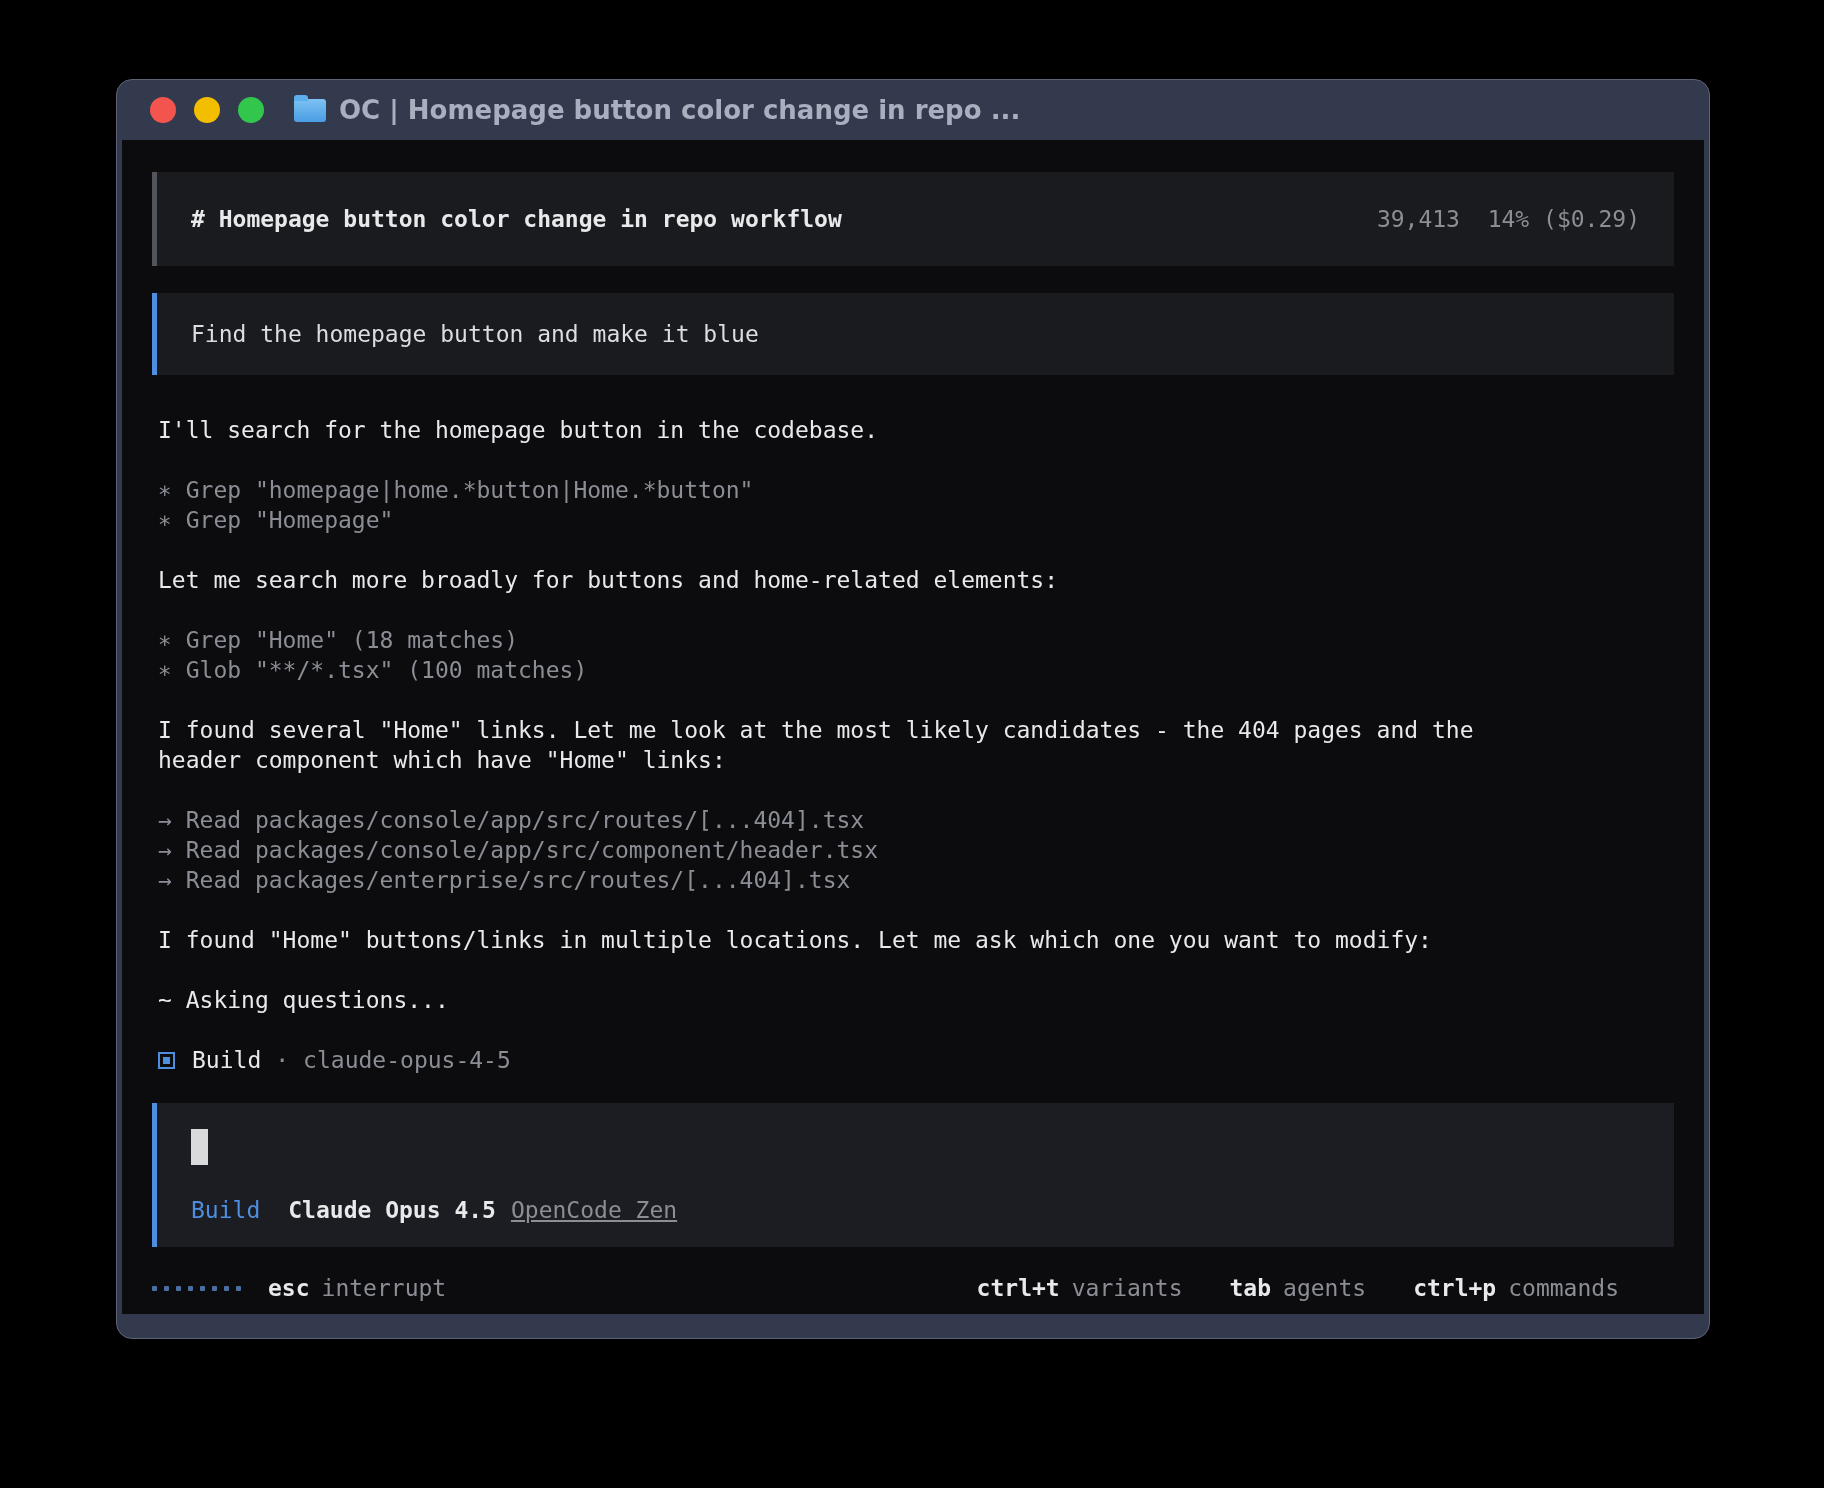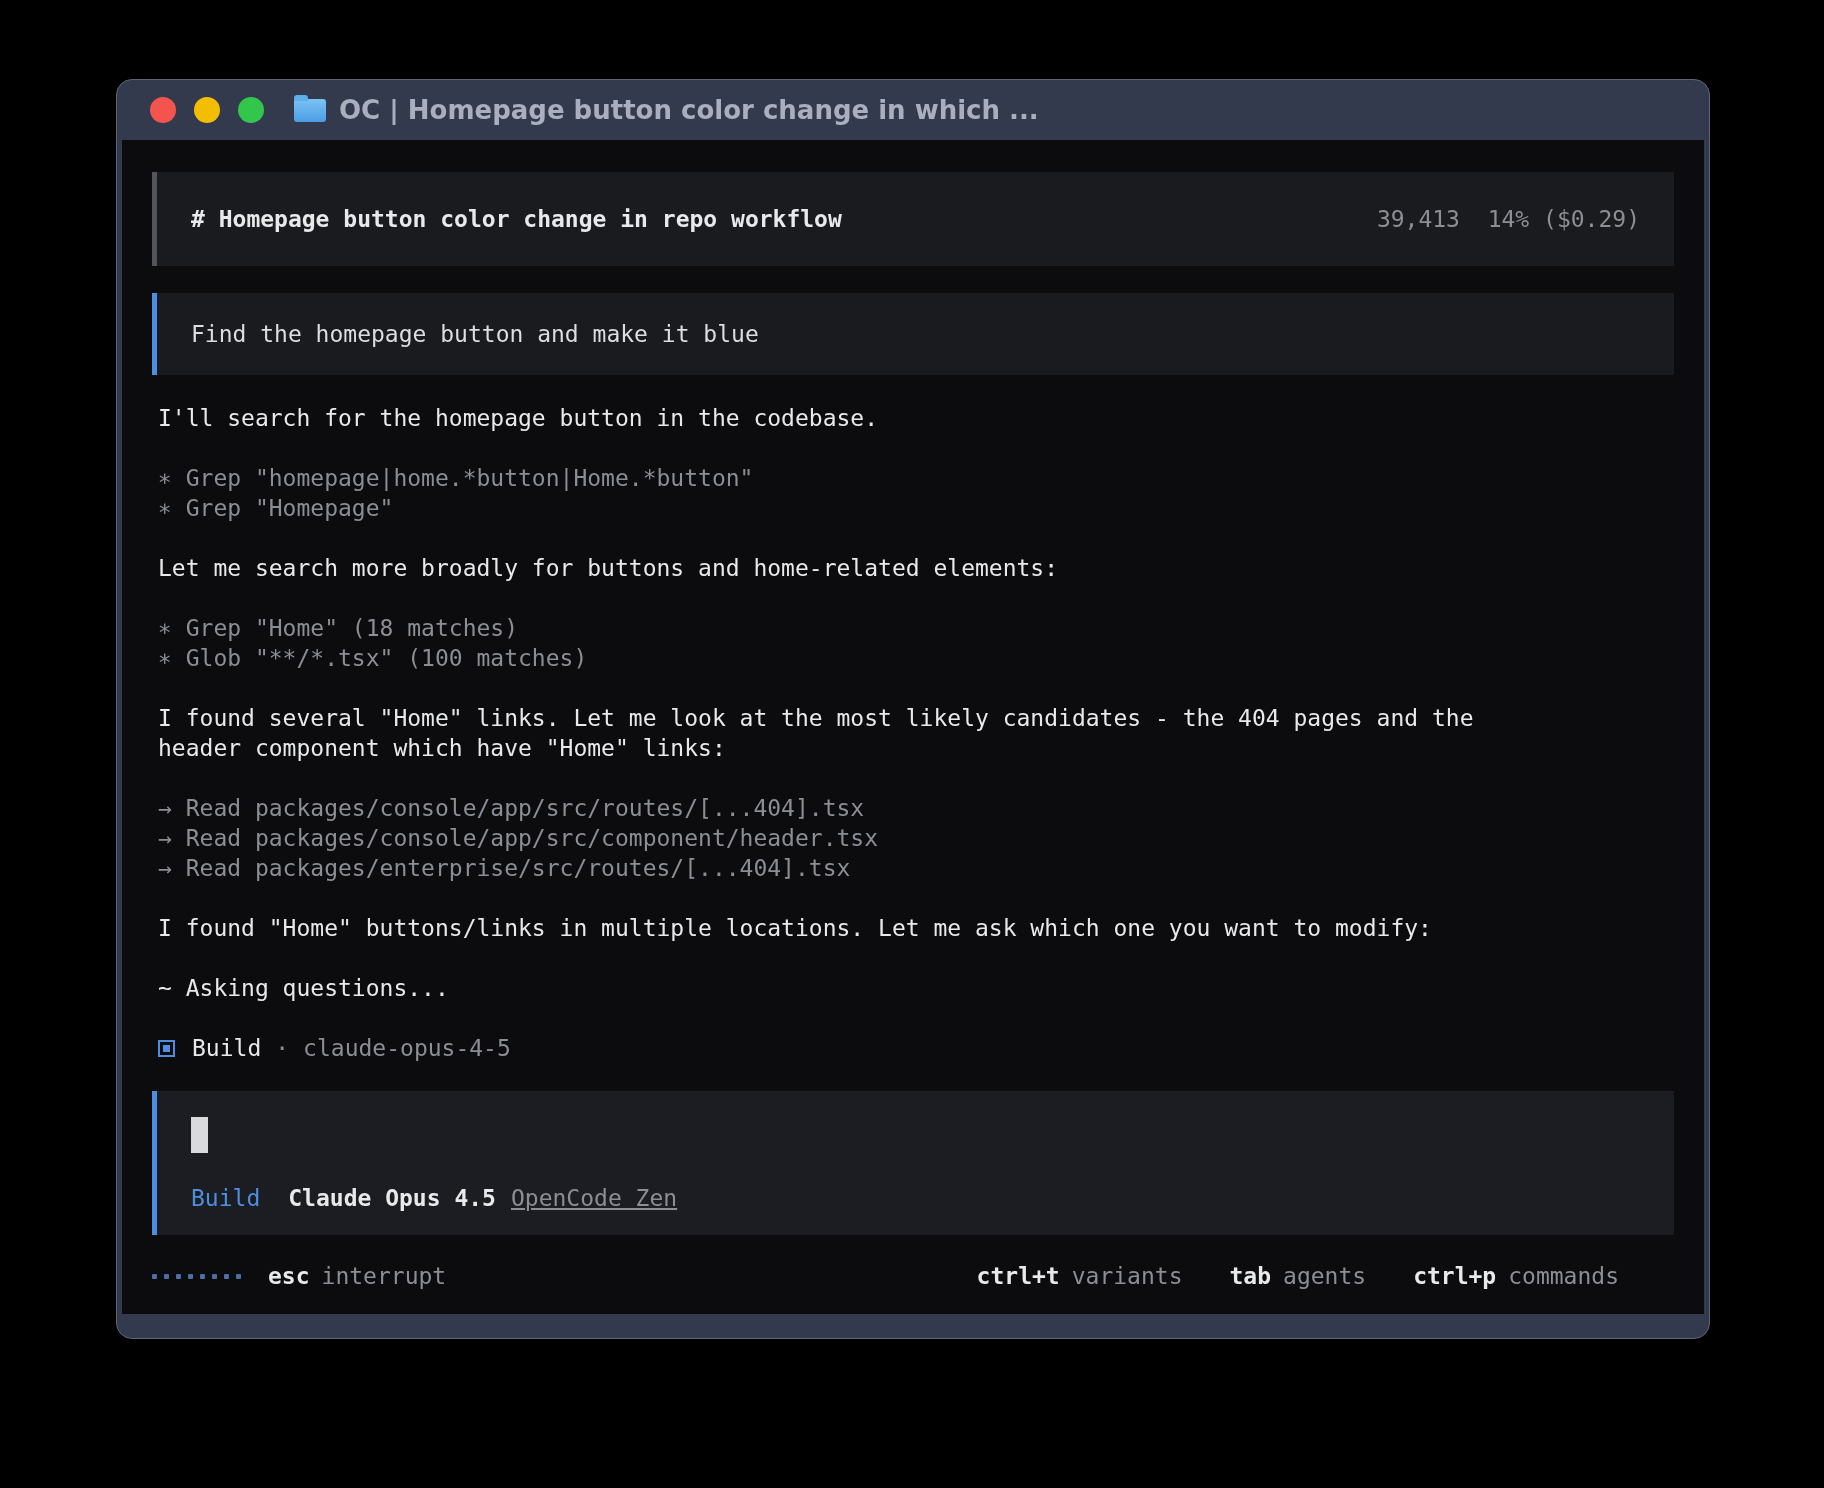--- a/index.html
+++ b/index.html
@@ -67,21 +67,21 @@
   .session-header .title{font-weight:bold;}
   .session-header .stats{color:var(--muted);white-space:pre;}
   .user-quote{
     flex:0 0 auto;
     margin-top:27px;
     border-left:5px solid var(--accent);
     background:var(--block);
     padding:26px 34px;
     color:#dcdde0;
   }
-  .transcript{flex:0 0 auto;margin-top:28px;padding:0 6px;}
+  .transcript{flex:0 0 auto;margin-top:40px;padding:0 6px;}
   .para{white-space:pre-wrap;margin-bottom:30px;}
   .para.tool{color:var(--muted);}
   .agent-badge{
     flex:0 0 auto;display:flex;align-items:center;padding:0 6px;height:30px;
   }
   .badge-icon{
     width:17px;height:17px;flex:0 0 auto;
     border:2px solid var(--accent);
     display:flex;align-items:center;justify-content:center;
   }
@@ -115,21 +115,21 @@
 </style>
 </head>
 <body>
 
 <div class="window">
   <div class="titlebar">
     <span class="light red"></span>
     <span class="light yellow"></span>
     <span class="light green"></span>
     <span class="folder"></span>
-    <span class="window-title">OC | Homepage button color change in which ...</span>
+    <span class="window-title">OC | Homepage button color change in repo ...</span>
   </div>
 
   <div class="term">
 
     <div class="session-header">
       <span class="title"># Homepage button color change in repo workflow</span>
       <span class="stats"><span>39,413</span>  <span>14% ($0.29)</span></span>
     </div>
 
     <div class="user-quote">

